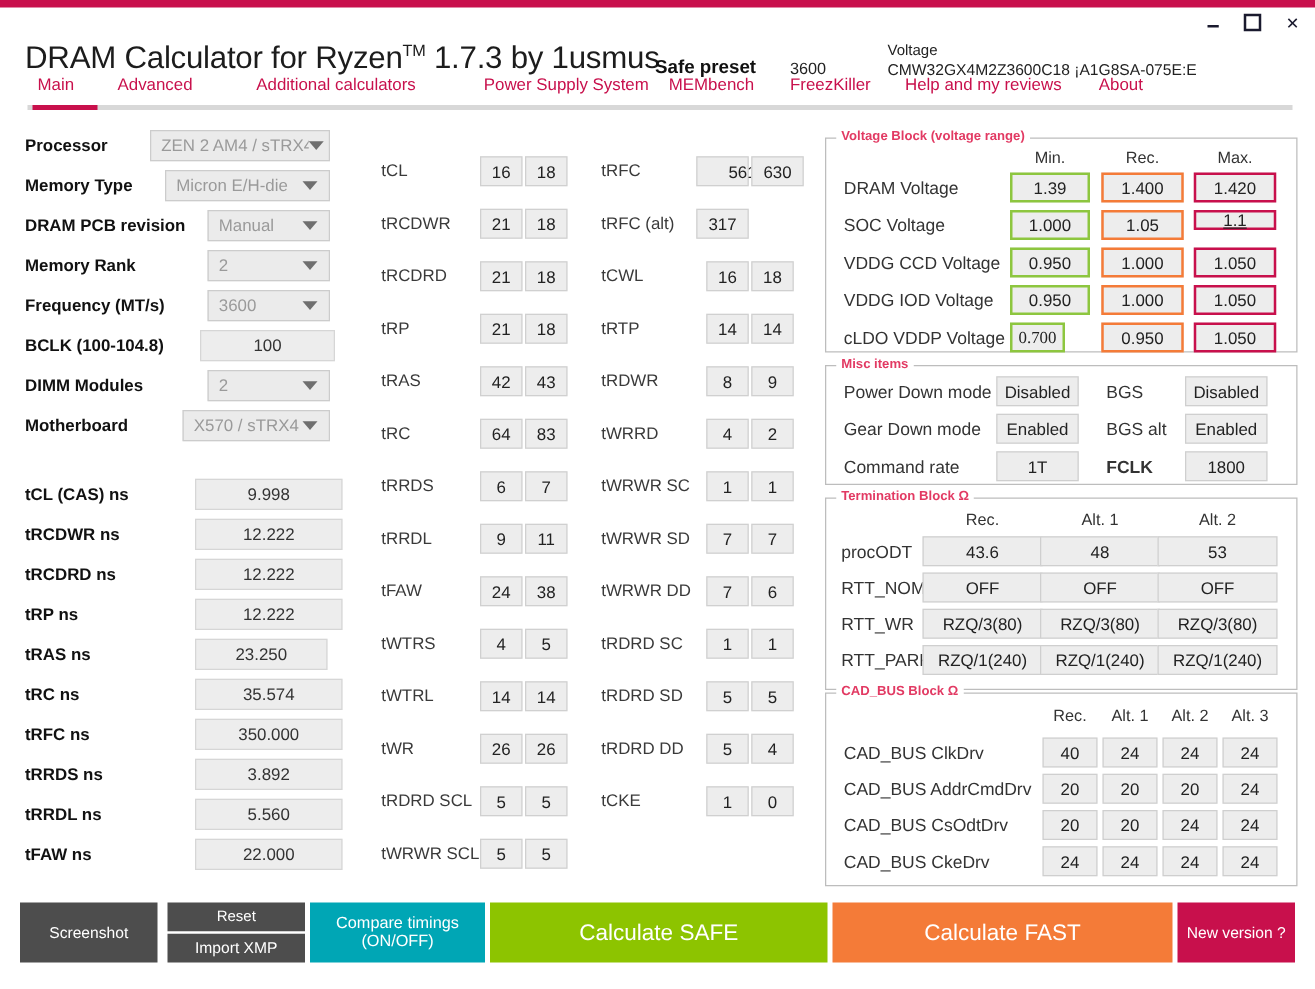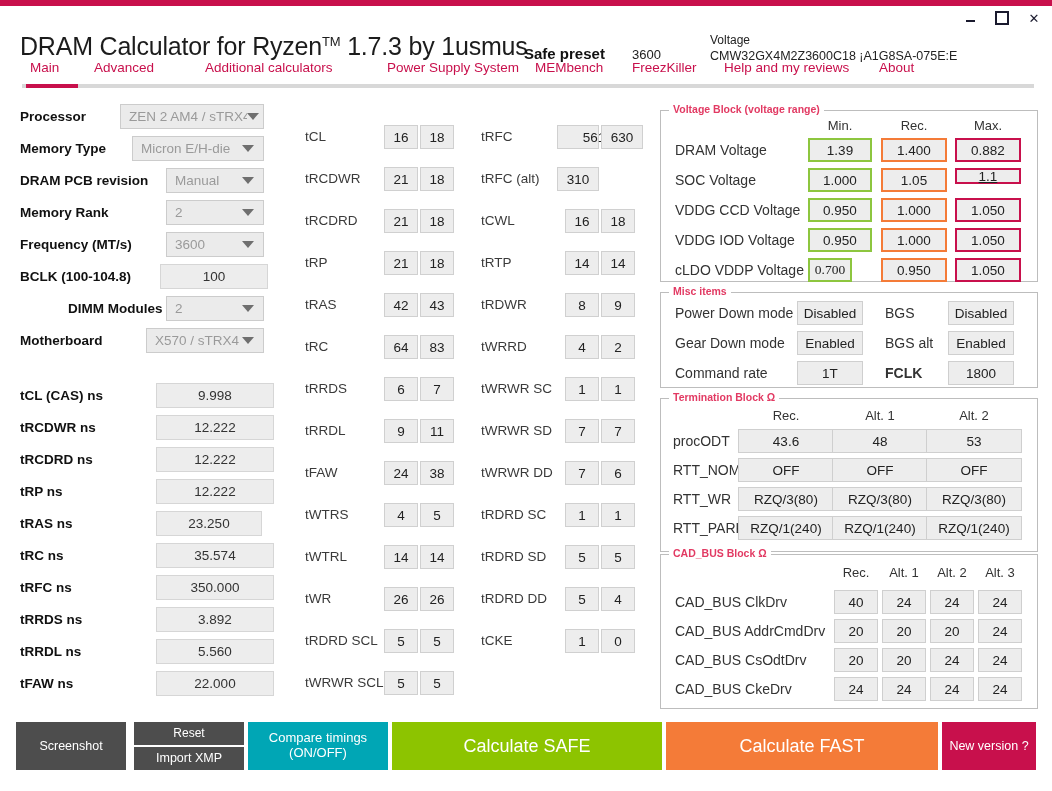--- a/index.html
+++ b/index.html
@@ -172,21 +172,21 @@
     </div>
     <div class="lbl-left" style="left: 20px; top: 237px;">Frequency (MT/s)</div>
     <div class="ctl disabled" style="left: 166px; top: 232px; width: 98px; height: 25px;">
       <span class="ctl-text">3600</span>
       <span class="caret"></span>
     </div>
     <div class="lbl-left" style="left: 20px; top: 269px;">BCLK (100-104.8)</div>
     <div class="ctl num" style="left: 160px; top: 264px; width: 108px; height: 25px;">
       <span class="ctl-text">100</span>
     </div>
-    <div class="lbl-left" style="left: 20px; top: 301px; margin-left: 48px;">DIMM Modules</div>
+    <div class="lbl-left" style="left: 20px; top: 301px;">DIMM Modules</div>
     <div class="ctl disabled" style="left: 166px; top: 296px; width: 98px; height: 25px;">
       <span class="ctl-text">2</span>
       <span class="caret"></span>
     </div>
     <div class="lbl-left" style="left: 20px; top: 333px;">Motherboard</div>
     <div class="ctl disabled" style="left: 146px; top: 328px; width: 118px; height: 25px;">
       <span class="ctl-text">X570 / sTRX4</span>
       <span class="caret"></span>
     </div>
     <div class="lbl-left" style="left: 20px; top: 388px;">tCL (CAS) ns</div>
@@ -270,21 +270,21 @@
     <div class="lbl-mid" style="left: 305px; top: 633px;">tRDRD SCL</div>
     <div class="tbox" style="left: 384px; top: 629px; width: 34px; height: 24px;">5</div>
     <div class="tbox" style="left: 420px; top: 629px; width: 34px; height: 24px;">5</div>
     <div class="lbl-mid" style="left: 305px; top: 675px;">tWRWR SCL</div>
     <div class="tbox" style="left: 384px; top: 671px; width: 34px; height: 24px;">5</div>
     <div class="tbox" style="left: 420px; top: 671px; width: 34px; height: 24px;">5</div>
     <div class="lbl-mid" style="left: 481px; top: 129px;">tRFC</div>
     <div class="tbox" style="left: 557px; top: 125px; width: 42px; height: 24px; padding-left: 32px;">561</div>
     <div class="tbox" style="left: 601px; top: 125px; width: 42px; height: 24px;">630</div>
     <div class="lbl-mid" style="left: 481px; top: 171px;">tRFC (alt)</div>
-    <div class="tbox" style="left: 557px; top: 167px; width: 42px; height: 24px;">310</div>
+    <div class="tbox" style="left: 557px; top: 167px; width: 42px; height: 24px;">317</div>
     <div class="lbl-mid" style="left: 481px; top: 213px;">tCWL</div>
     <div class="tbox" style="left: 565px; top: 209px; width: 34px; height: 24px;">16</div>
     <div class="tbox" style="left: 601px; top: 209px; width: 34px; height: 24px;">18</div>
     <div class="lbl-mid" style="left: 481px; top: 255px;">tRTP</div>
     <div class="tbox" style="left: 565px; top: 251px; width: 34px; height: 24px;">14</div>
     <div class="tbox" style="left: 601px; top: 251px; width: 34px; height: 24px;">14</div>
     <div class="lbl-mid" style="left: 481px; top: 297px;">tRDWR</div>
     <div class="tbox" style="left: 565px; top: 293px; width: 34px; height: 24px;">8</div>
     <div class="tbox" style="left: 601px; top: 293px; width: 34px; height: 24px;">9</div>
     <div class="lbl-mid" style="left: 481px; top: 339px;">tWRRD</div>
@@ -315,21 +315,21 @@
 <div id="right-panel">
     <div class="group" style="left: 660px; top: 110px; width: 378px; height: 172px;">
       <div class="group-legend">Voltage Block (voltage range)</div>
     </div>
     <div class="g-hdr" style="left: 808px; top: 118px; width: 64px;">Min.</div>
     <div class="g-hdr" style="left: 881px; top: 118px; width: 66px;">Rec.</div>
     <div class="g-hdr" style="left: 955px; top: 118px; width: 66px;">Max.</div>
     <div class="g-lbl" style="left: 675px; top: 142px;">DRAM Voltage</div>
     <div class="vbox min" style="left: 808px; top: 138px; width: 64px; height: 24px;">1.39</div>
     <div class="vbox rec" style="left: 881px; top: 138px; width: 66px; height: 24px;">1.400</div>
-    <div class="vbox max" style="left: 955px; top: 138px; width: 66px; height: 24px;">0.882</div>
+    <div class="vbox max" style="left: 955px; top: 138px; width: 66px; height: 24px;">1.420</div>
     <div class="g-lbl" style="left: 675px; top: 172px;">SOC Voltage</div>
     <div class="vbox min" style="left: 808px; top: 168px; width: 64px; height: 24px;">1.000</div>
     <div class="vbox rec" style="left: 881px; top: 168px; width: 66px; height: 24px;">1.05</div>
     <div class="vbox max" style="left: 955px; top: 168px; width: 66px; height: 16px; text-decoration: underline;">1.1</div>
     <div class="g-lbl" style="left: 675px; top: 202px;">VDDG  CCD Voltage</div>
     <div class="vbox min" style="left: 808px; top: 198px; width: 64px; height: 24px;">0.950</div>
     <div class="vbox rec" style="left: 881px; top: 198px; width: 66px; height: 24px;">1.000</div>
     <div class="vbox max" style="left: 955px; top: 198px; width: 66px; height: 24px;">1.050</div>
     <div class="g-lbl" style="left: 675px; top: 232px;">VDDG  IOD Voltage</div>
     <div class="vbox min" style="left: 808px; top: 228px; width: 64px; height: 24px;">0.950</div>

